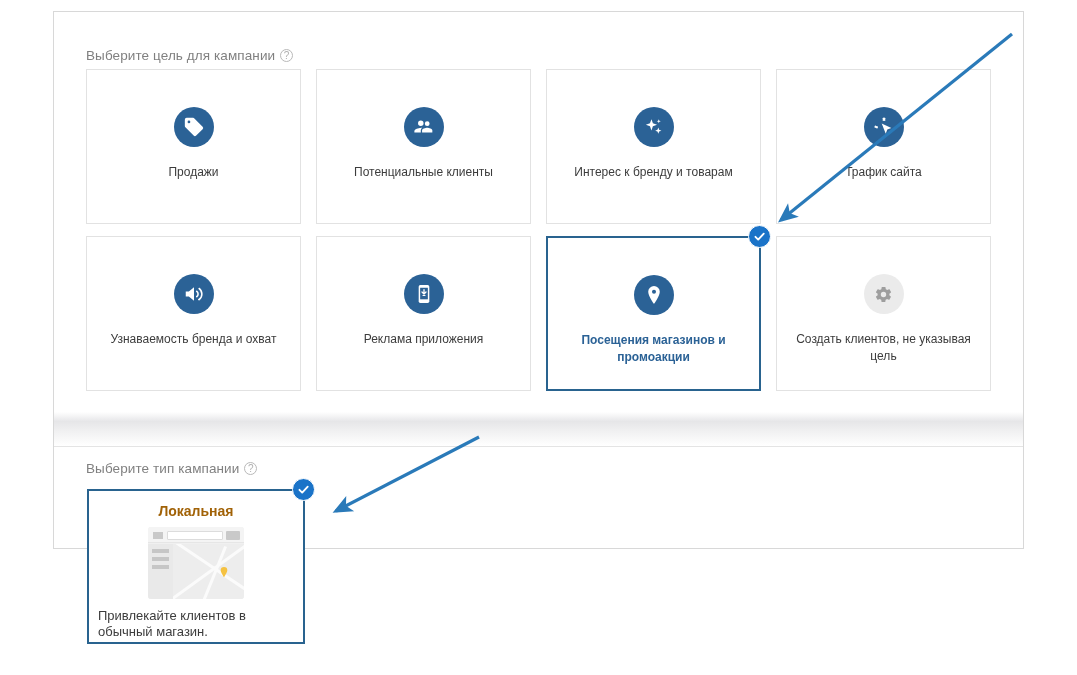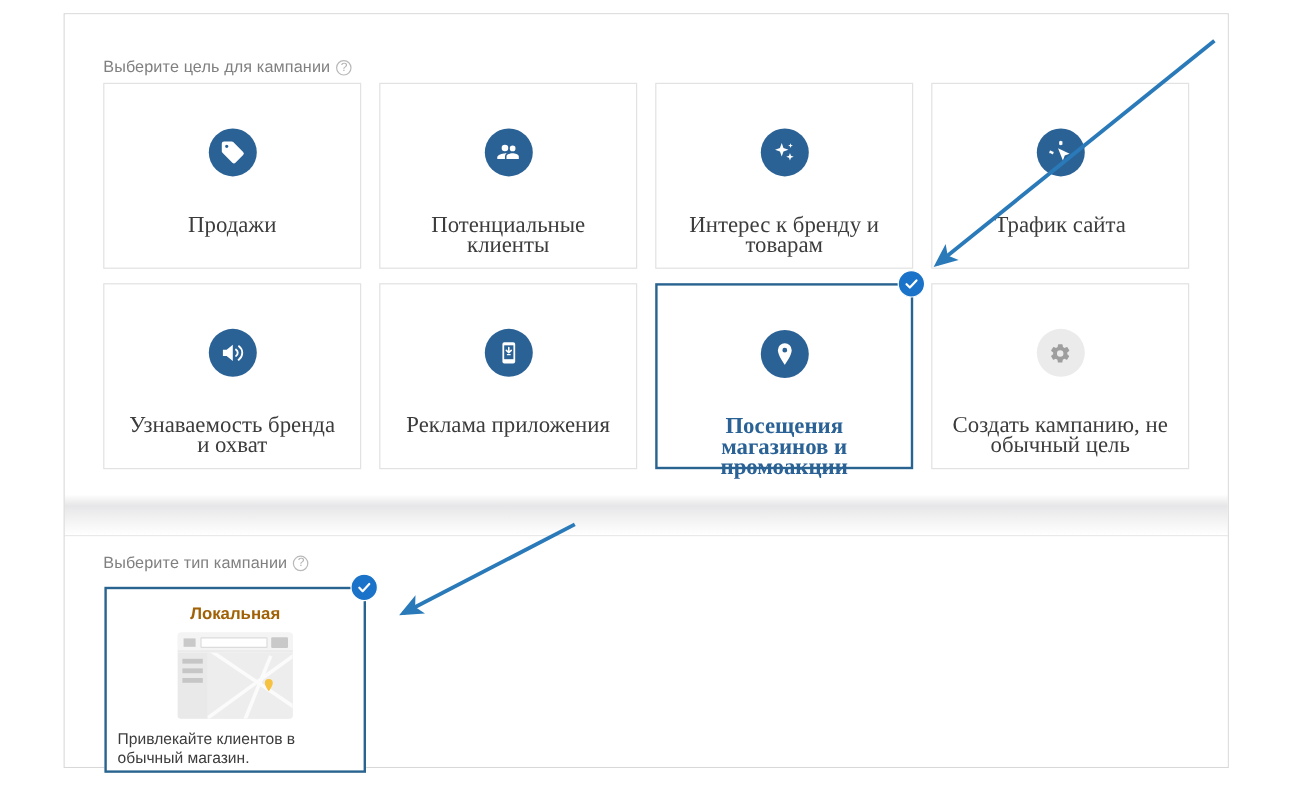--- a/index.html
+++ b/index.html
@@ -9,21 +9,21 @@
     background:#ffffff;
     font-family:"Liberation Sans","DejaVu Sans",sans-serif;
     position:relative;
     overflow:hidden;
   }
 
   
   #panel {
     position:absolute;
     left:53px; top:11px;
-    width:971px; height:629px;
+    width:971px; height:538px;
     border:1px solid #d8d8d8;
     background:#ffffff;
   }
 
   
   #goal-section {
     position:absolute;
     left:0; top:0; right:0;
     height:400px;
     background:#ffffff;
@@ -80,27 +80,26 @@
     border-radius:50%;
     background:#2b6296;
     display:flex;
     align-items:center;
     justify-content:center;
     flex:none;
   }
   .card-icon.muted { background:#ebebeb; }
   .card-icon svg { display:block; }
   .card-title {
-    margin-top:32px;
-    font-size:19px;
+    margin-top:17px;
+    font-size:12px;
     color:#3c3c3c;
     text-align:center;
     line-height:17px;
     width:185px;
-    font-family:Liberation Serif, serif;
   }
   .card.selected .card-title {
     color:#2b6296;
     font-weight:bold;
   }
 
   
   .check-badge {
     position:absolute;
     width:23px; height:23px;
@@ -313,21 +312,21 @@
         </div>
         <div class="card-title">Посещения магазинов и промоакции</div>
       </div>
 
       <div class="card">
         <div class="card-icon muted">
           <svg width="19" height="19" viewBox="0 0 24 24">
               <path fill="#9e9e9e" d="M19.4 13a7.6 7.6 0 0 0 0-2l2-1.6a.5.5 0 0 0 .1-.6l-1.9-3.3a.5.5 0 0 0-.6-.2l-2.4 1a7.3 7.3 0 0 0-1.7-1l-.4-2.5a.5.5 0 0 0-.5-.4h-3.8a.5.5 0 0 0-.5.4l-.4 2.5a7.3 7.3 0 0 0-1.7 1l-2.4-1a.5.5 0 0 0-.6.2L2.5 8.8a.5.5 0 0 0 .1.6L4.6 11a7.6 7.6 0 0 0 0 2l-2 1.6a.5.5 0 0 0-.1.6l1.9 3.3a.5.5 0 0 0 .6.2l2.4-1a7.3 7.3 0 0 0 1.7 1l.4 2.5a.5.5 0 0 0 .5.4h3.8a.5.5 0 0 0 .5-.4l.4-2.5a7.3 7.3 0 0 0 1.7-1l2.4 1a.5.5 0 0 0 .6-.2l1.9-3.3a.5.5 0 0 0-.1-.6zM12 15.4A3.4 3.4 0 1 1 15.4 12 3.4 3.4 0 0 1 12 15.4z"></path>
             </svg>
         </div>
-        <div class="card-title">Создать кампанию, не обычный цель</div>
+        <div class="card-title">Создать клиентов, не указывая цель</div>
       </div>
 
     </div>
   </div>
 
   <div id="divider"></div>
 
   <div id="type-section"></div>
 
   <div class="section-label" id="type-label">

